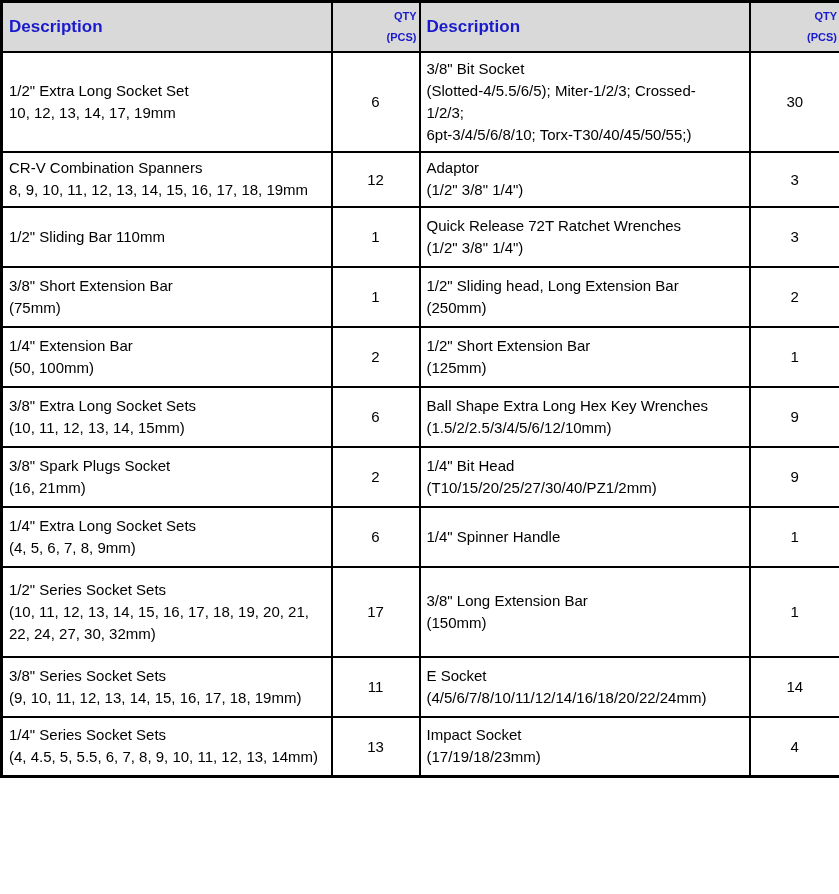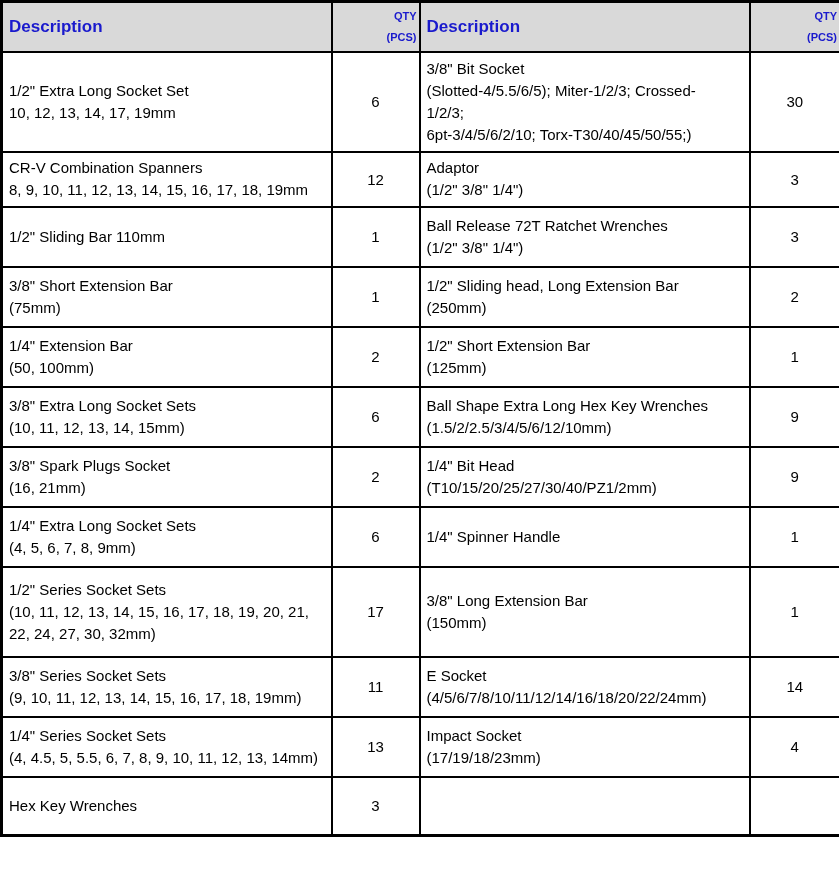--- a/index.html
+++ b/index.html
@@ -91,21 +91,21 @@
         <tr style="height: 100px;">
           <td class="desc">
             <div>1/2" Extra Long Socket Set</div>
             <div>10, 12, 13, 14, 17, 19mm</div>
           </td>
           <td class="qty">6</td>
           <td class="desc">
             <div>3/8" Bit Socket</div>
             <div>(Slotted-4/5.5/6/5); Miter-1/2/3; Crossed-</div>
             <div>1/2/3;</div>
-            <div>6pt-3/4/5/6/2/10; Torx-T30/40/45/50/55;)</div>
+            <div>6pt-3/4/5/6/8/10; Torx-T30/40/45/50/55;)</div>
           </td>
           <td class="qty">30</td>
         </tr>
         <tr style="height: 55px; margin-left: 27px;">
           <td class="desc">
             <div>CR-V Combination Spanners</div>
             <div>8, 9, 10, 11, 12, 13, 14, 15, 16, 17, 18, 19mm</div>
           </td>
           <td class="qty">12</td>
           <td class="desc">
@@ -113,21 +113,21 @@
             <div>(1/2" 3/8" 1/4")</div>
           </td>
           <td class="qty">3</td>
         </tr>
         <tr style="height: 60px;">
           <td class="desc">
             <div>1/2" Sliding Bar 110mm</div>
           </td>
           <td class="qty">1</td>
           <td class="desc">
-            <div>Ball Release 72T Ratchet Wrenches</div>
+            <div>Quick Release 72T Ratchet Wrenches</div>
             <div>(1/2" 3/8" 1/4")</div>
           </td>
           <td class="qty">3</td>
         </tr>
         <tr style="height: 60px;">
           <td class="desc">
             <div>3/8" Short Extension Bar</div>
             <div>(75mm)</div>
           </td>
           <td class="qty">1</td>
@@ -213,24 +213,16 @@
           <td class="desc">
             <div>1/4" Series Socket Sets</div>
             <div>(4, 4.5, 5, 5.5, 6, 7, 8, 9, 10, 11, 12, 13, 14mm)</div>
           </td>
           <td class="qty">13</td>
           <td class="desc">
             <div>Impact Socket</div>
             <div>(17/19/18/23mm)</div>
           </td>
           <td class="qty">4</td>
-        </tr>
-        <tr style="height: 59px;">
-          <td class="desc">
-            <div>Hex Key Wrenches</div>
-          </td>
-          <td class="qty">3</td>
-          <td class="desc"></td>
-          <td class="qty"></td>
         </tr>
       </tbody>
   </table>
 </div>
 
 </body></html>

